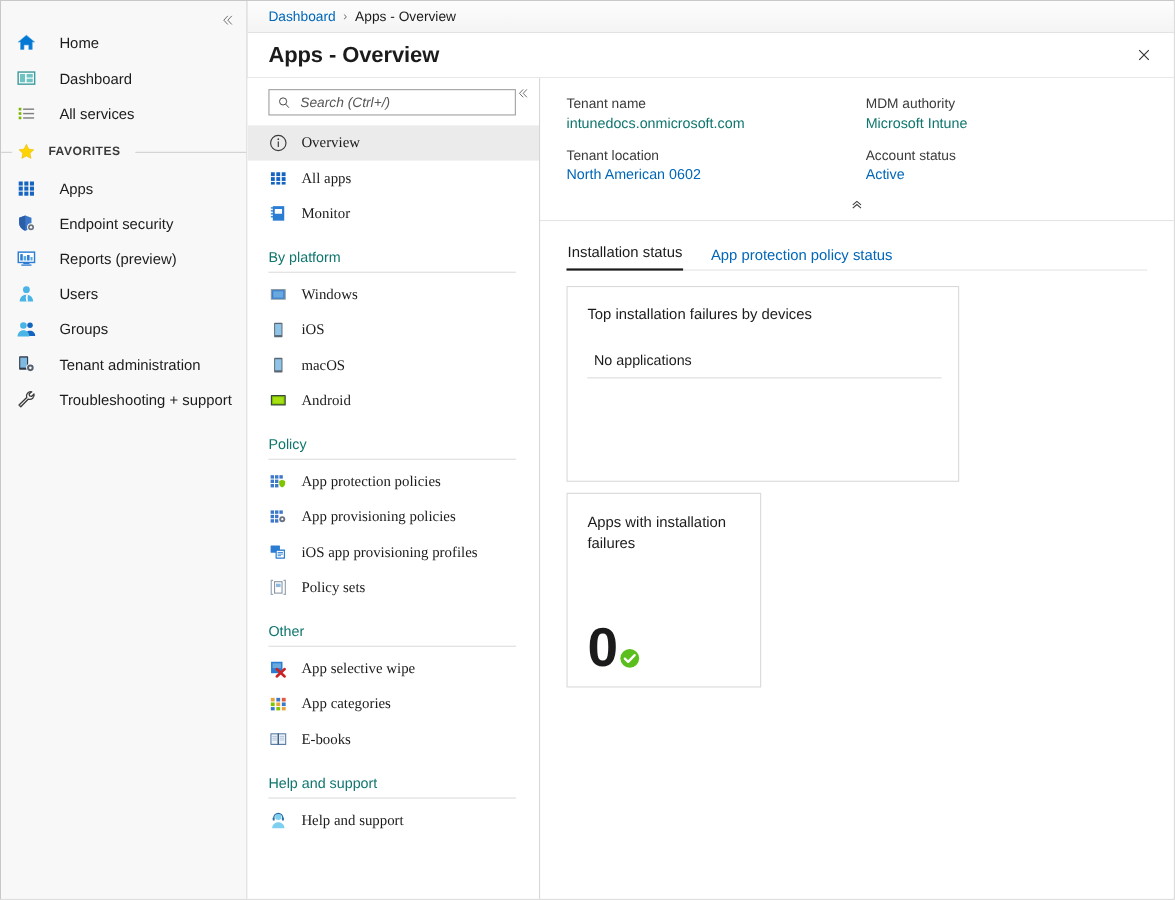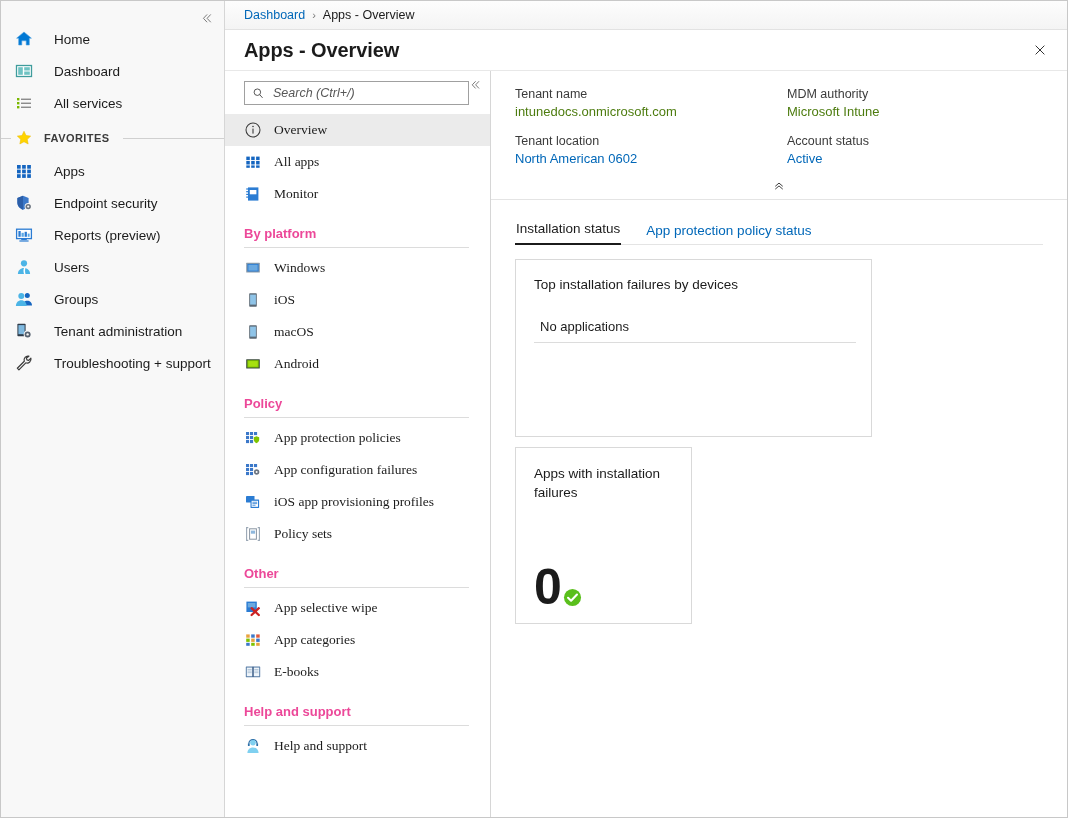--- a/index.html
+++ b/index.html
@@ -192,22 +192,22 @@
     color: #1b1b1b;
     cursor: pointer;
     font-family: Liberation Serif, serif;
   }
   .nav-item.selected { background: #ebebeb; }
   .nav-group {
     padding: 16px 21px 0 19px;
   }
   .nav-group-title {
     font-size: 13px;
-    font-weight: bold;
-    color: #ec4899;
+    font-weight: normal;
+    color: #0f766e;
     padding-bottom: 6px;
   }
   .nav-group-rule {
     height: 1px;
     background: #dcdcdc;
   }
   .nav-group-items { padding-top: 4px; }
 
   
   .content {
@@ -228,21 +228,21 @@
   }
   .tenant-col { width: 288px; }
   .tenant-field { margin-bottom: 11px; }
   .tf-label {
     font-size: 12.5px;
     color: #3b3b3b;
     line-height: 18px;
   }
   .tf-value {
     font-size: 13px;
-    color: #4d7c0f;
+    color: #0f766e;
     line-height: 18px;
   }
   .tf-value.link { color: #0067b8; cursor: pointer; }
   .tenant-collapse {
     text-align: center;
     color: #444;
     font-size: 11px;
     padding: 1px 0 5px 0;
     cursor: pointer;
     user-select: none;
@@ -650,21 +650,21 @@
                   <rect x="2" y="7" width="3.1" height="3.1"></rect>
                     <rect x="6" y="7" width="3.1" height="3.1"></rect>
                   <rect x="2" y="11" width="3.1" height="3.1"></rect>
                     <rect x="6" y="11" width="3.1" height="3.1"></rect>
                 </g>
                 <circle cx="12.6" cy="11" r="3.4" fill="#fff"></circle>
                 <circle cx="12.6" cy="11" r="2.7" fill="#6b7480"></circle>
                 <circle cx="12.6" cy="11" r="1" fill="#fff"></circle>
               </svg>
             </span>
-            <span>App configuration failures</span>
+            <span>App provisioning policies</span>
           </div>
           <div class="nav-item">
             <span class="ico">
               <svg viewBox="0 0 18 18">
                 <rect x="2" y="3" width="8.5" height="6.4" rx=".4" fill="#2b7cd3"></rect>
                 <rect x="6.5" y="6.6" width="8.6" height="8.4" rx=".4" fill="#2b7cd3"></rect>
                 <rect x="7.6" y="7.8" width="6.4" height="6" fill="#fff"></rect>
                 <g fill="#2b7cd3">
                   <rect x="8.4" y="8.8" width="4.8" height=".8"></rect>
                   <rect x="8.4" y="10.3" width="4.8" height=".8"></rect>

